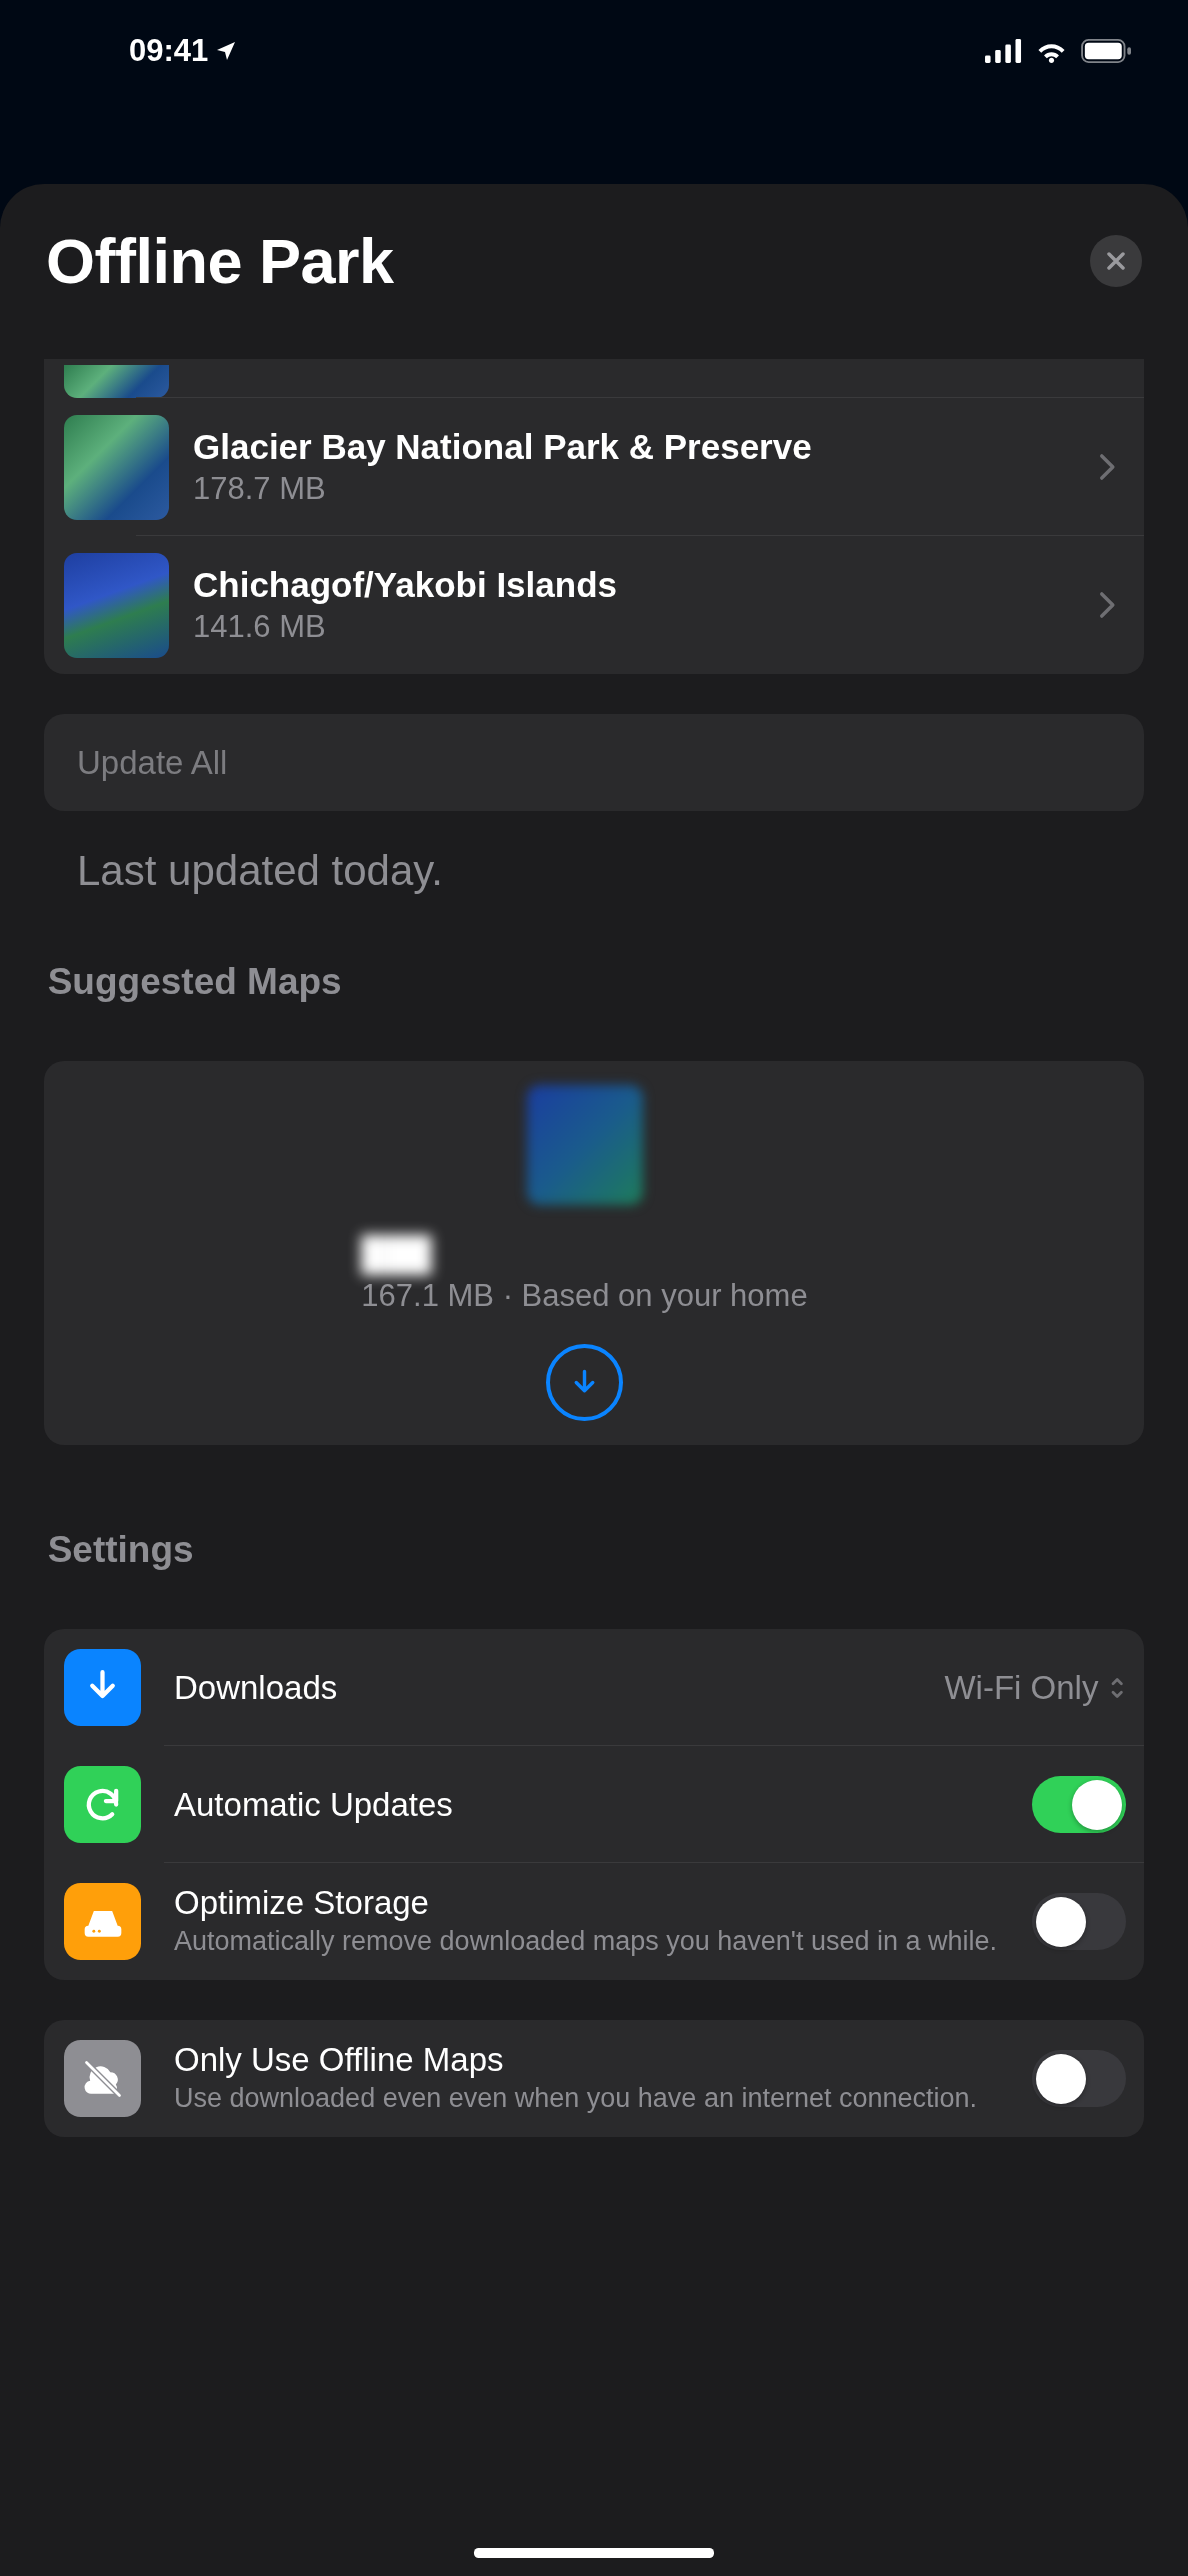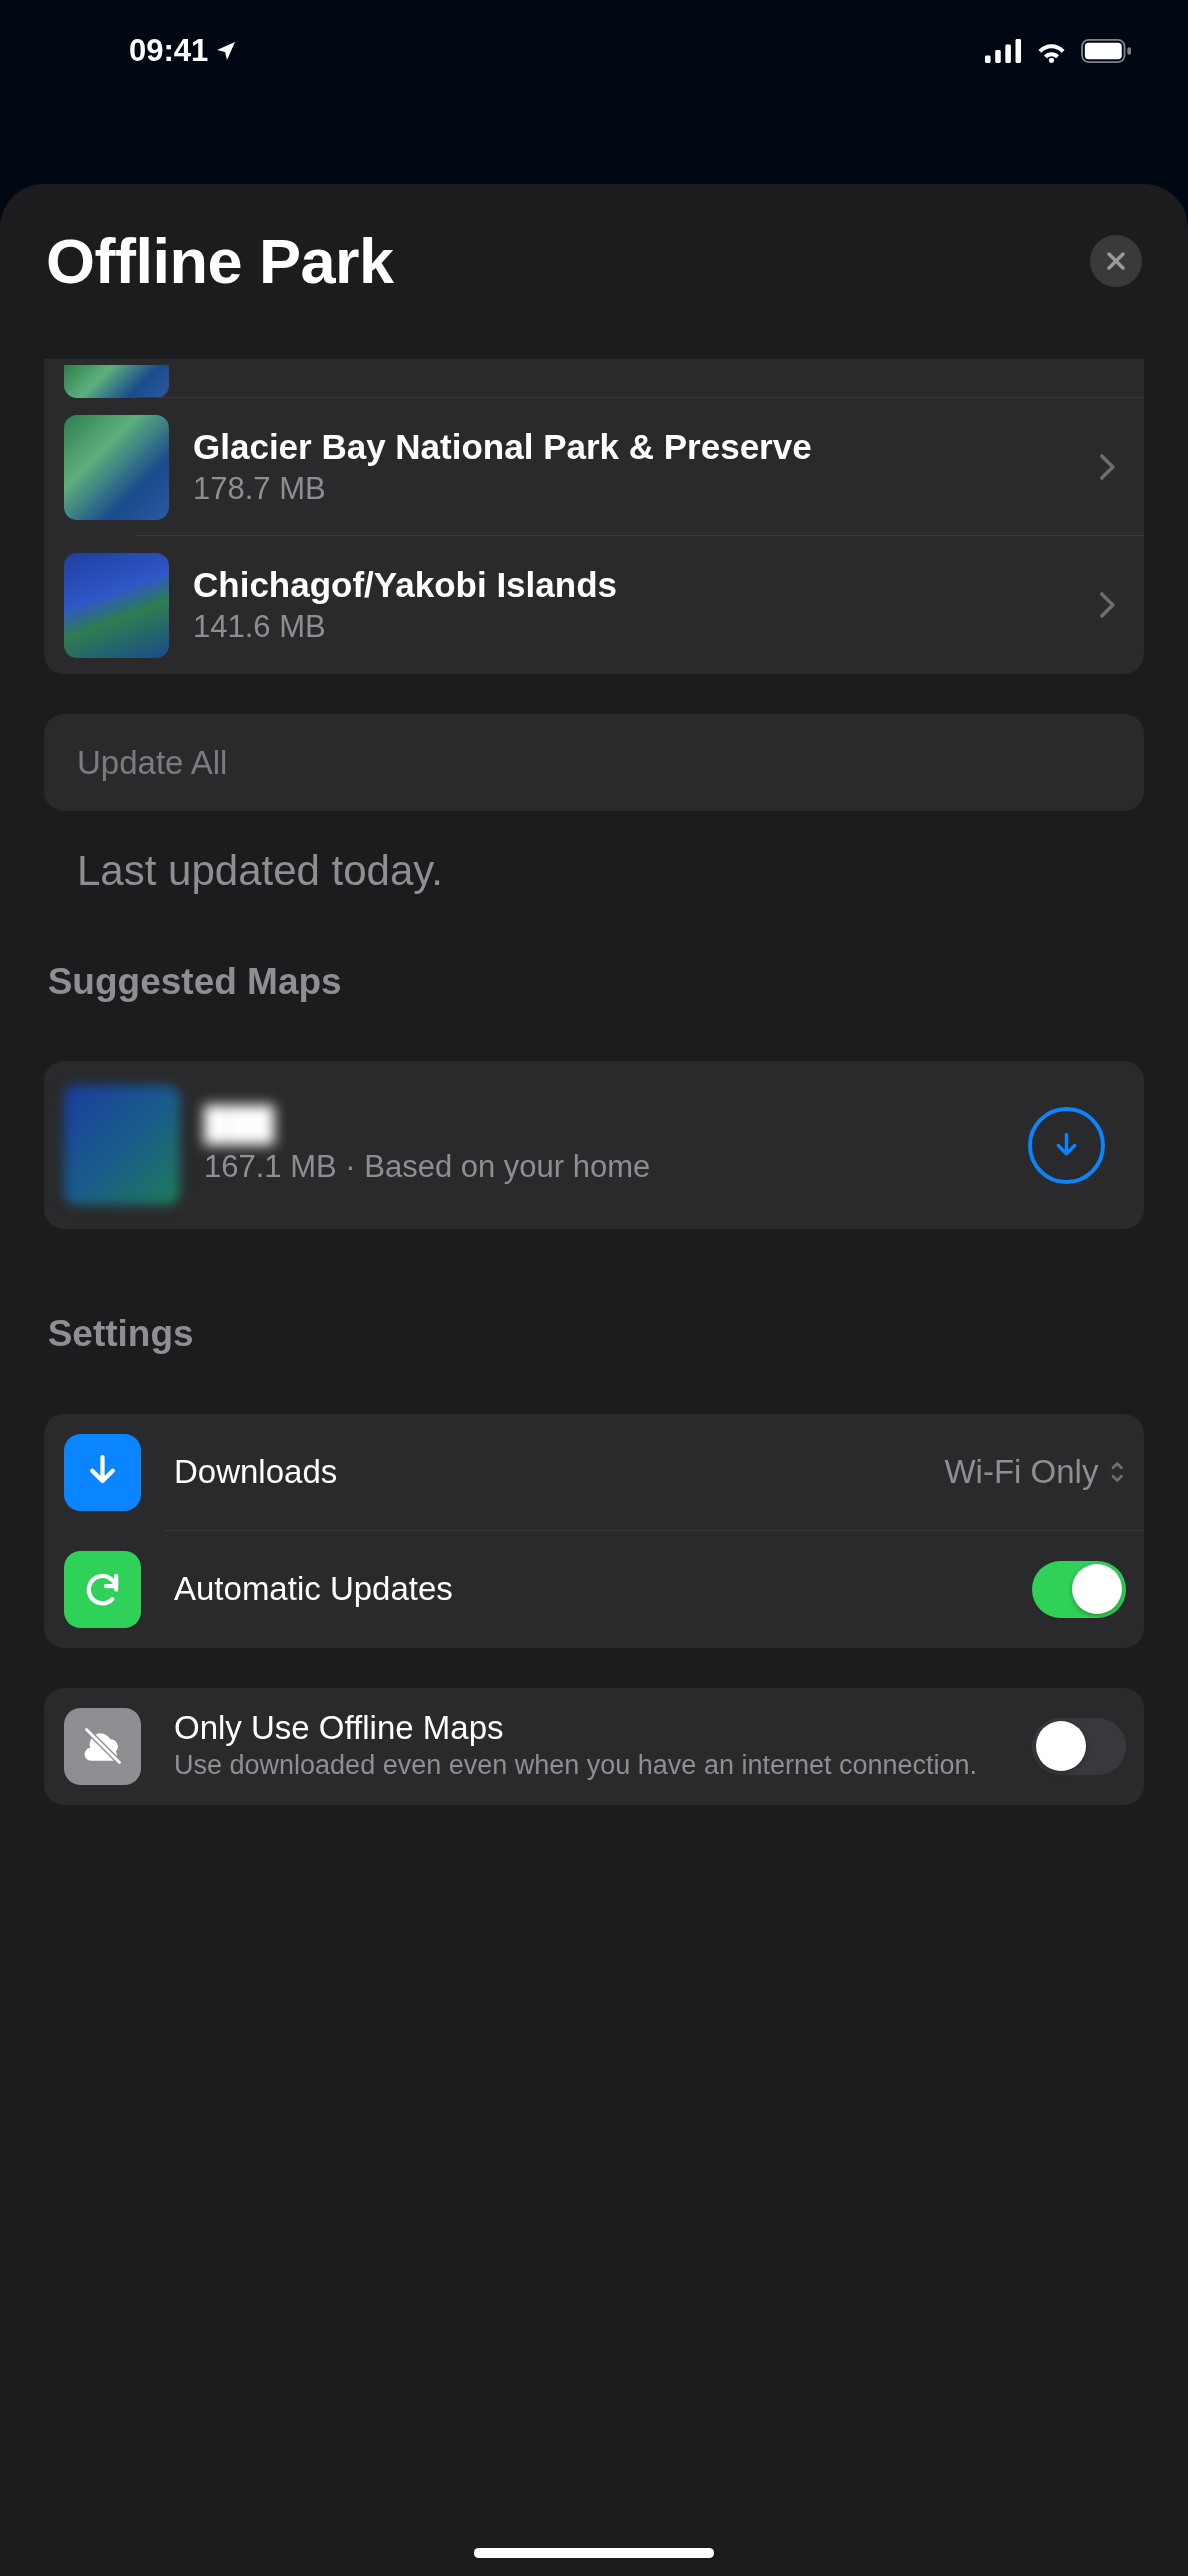--- a/index.html
+++ b/index.html
@@ -22,21 +22,21 @@
   .map-text-wrap { flex: 1; min-width: 0; padding: 5.5px 0; }
   .map-title { font-size: 35px; font-weight: 600; color: #fff; white-space: nowrap; overflow: hidden; text-overflow: ellipsis; }
   .map-sub   { font-size: 31px; color: #8e8e93; margin-top: 3.7px; }
   .chevron   { flex-shrink: 0; }
   .action-row { padding: 29.5px 33px; font-size: 33px; position: relative; }
   .action-row:not(:last-child)::after { content:""; position:absolute; left:33px; right:0; bottom:0; height:0.9px; background:#3a3a3c; }
   .action-blue { color: #0a84ff; font-weight: 400; }
   .action-gray { color: #7c7c80; }
   .footer-note { font-size: 42px; color: #8e8e93; padding: 7.4px 33px 46px; }
   .section-label { font-size: 37px; font-weight: 600; color: #8e8e93; padding: 20px 3.7px 18.4px; }
-  .suggested-row { display: flex; align-items: center; padding: 24px 39px 24px 20px; gap: 24px; }
+  .suggested-row { display: flex; align-items: center; padding: 24px 39px 24px 20px; gap: 24px; flex-direction: column; }
   .suggested-title { font-size: 33px; font-weight: 600; color: #fff; filter: blur(6.4px); }
   .suggested-sub   { font-size: 31px; color: #8e8e93; margin-top: 5.5px; }
   .dl-circle { width: 77px; height: 77px; border: 4.6px solid #0a84ff; border-radius: 50%; display:flex; align-items:center; justify-content:center; flex-shrink:0; }
   .setting-row { display:flex; align-items:center; padding: 20px 18px 20px 20px; gap: 33px; position:relative; min-height: 101px; }
   .setting-row:not(:last-child)::after { content:""; position:absolute; left:120px; right:0; bottom:0; height:0.9px; background:#3a3a3c; }
   .setting-icon { width: 77px; height: 77px; border-radius: 16.6px; display:flex; align-items:center; justify-content:center; flex-shrink:0; }
   .icon-blue   { background:#0a84ff; }
   .icon-green  { background:#30d158; }
   .icon-orange { background:#ff9f0a; }
   .icon-gray   { background:#8e8e93; }
@@ -166,20 +166,36 @@
               <path d="M20 12a8 8 0 10-2.3 5.7M20 4v6h-6"></path>
             </svg>
         </div>
         <div class="setting-text">
           <div class="setting-title">Automatic Updates</div>
         </div>
         <div class="toggle toggle-on">
             <div class="knob"></div>
           </div>
       </div>
+      <div class="setting-row">
+        <div class="setting-icon icon-orange">
+          <svg width="44" height="44" viewBox="0 0 24 24" fill="#fff">
+              <path d="M4 14h16a2 2 0 012 2v2a2 2 0 01-2 2H4a2 2 0 01-2-2v-2a2 2 0 012-2zm3-8l-3 8h16l-3-8H7z"></path>
+              <circle cx="7" cy="17" r="0.8" fill="#ff9f0a"></circle>
+              <circle cx="10" cy="17" r="0.8" fill="#ff9f0a"></circle>
+            </svg>
+        </div>
+        <div class="setting-text">
+          <div class="setting-title">Optimize Storage</div>
+          <div class="setting-sub">Automatically remove downloaded maps you haven't used in a while.</div>
+        </div>
+        <div class="toggle toggle-off">
+            <div class="knob"></div>
+          </div>
+      </div>
     </div>
 
     <div class="group">
       <div class="setting-row">
         <div class="setting-icon icon-gray">
           <svg width="44" height="44" viewBox="0 0 24 24" fill="#fff">
               <path d="M19 15a4 4 0 00-3-6.7A6 6 0 005 13a3.5 3.5 0 001 7h12a3.5 3.5 0 001-5z"></path>
               <line x1="3" y1="3" x2="21" y2="21" stroke="#8e8e93" stroke-width="3" stroke-linecap="round"></line>
               <line x1="3" y1="3" x2="21" y2="21" stroke="#fff" stroke-width="1.5" stroke-linecap="round"></line>
             </svg>

